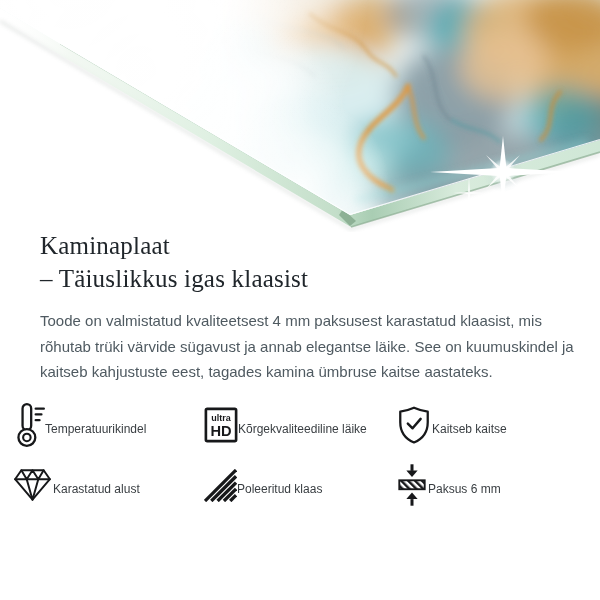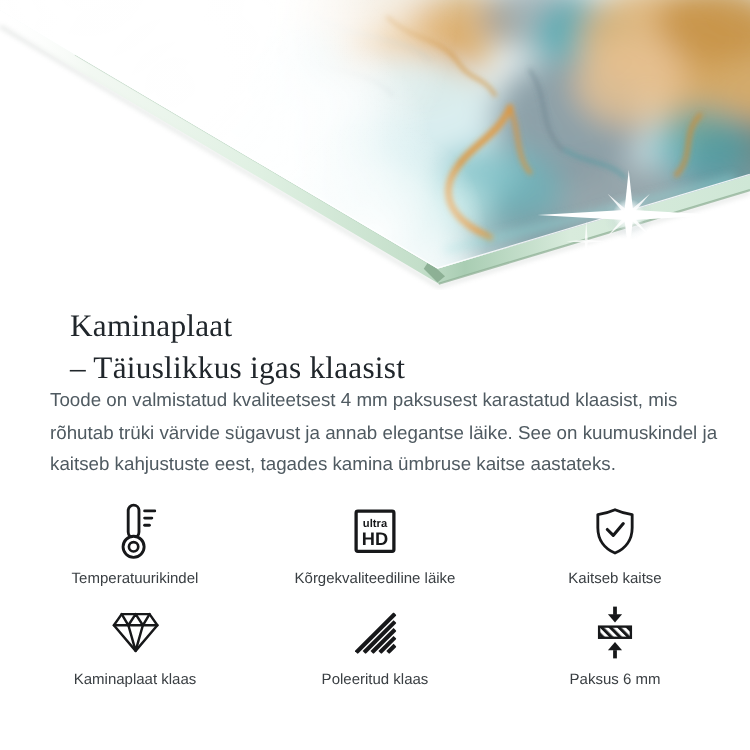--- a/index.html
+++ b/index.html
@@ -7,34 +7,34 @@
     --background:#ffffff; --heading:#20262b; --body:#4f5a61; --label:#393e42; --icon:#17181a;
   }
   html,body{margin:0;padding:0;background:#eee;}
   .stage{
     position:relative;width:600px;height:600px;margin:0 auto;overflow:hidden;
     background:var(--background);
     font-family:"Liberation Sans","DejaVu Sans",sans-serif;
   }
   .hero{position:absolute;top:0;left:0;display:block;}
   .heading{
-    position:absolute;left:40px;top:229px;margin:16px;
+    position:absolute;left:40px;top:229px;margin:0;
     font-family:"Liberation Serif","DejaVu Serif",serif;
     font-weight:400;font-size:25px;line-height:33px;color:var(--heading);
     letter-spacing:.2px;
   }
   .desc{
     position:absolute;left:40px;top:308px;width:548px;margin:0;
     font-size:15px;line-height:25.5px;color:var(--body);
   }
   .features{
     position:absolute;left:12px;right:12px;top:402px;
     display:grid;grid-template-columns:repeat(3,1fr);row-gap:14px;
   }
-  .cell{display:flex;flex-direction:column;align-items:center;}
+  .cell{display:flex;align-items:center;}
   .icon-box{height:46px;display:flex;align-items:center;justify-content:center;color:var(--icon);}
   .icon-box svg{display:block;}
   .feat-label{margin-top:8px;font-size:12px;line-height:13px;color:var(--label);text-align:center;}
 </style>
 </head>
 <body>
 
 <div class="stage">
 
   <svg class="hero" width="600" height="232" viewBox="0 0 600 232" aria-hidden="true">
@@ -213,21 +213,21 @@
 
     <div class="cell">
       <div class="icon-box">
         <svg width="41" height="36" viewBox="0 0 46 40" fill="none" stroke="currentColor" stroke-width="2.2" stroke-linecap="round" stroke-linejoin="round">
           <path d="M10.5 3.5 H35.5 L42.5 13.5 L23 36.5 L3.5 13.5 Z"></path>
           <path d="M3.5 13.5 H42.5"></path>
           <path d="M10.5 3.5 L16.5 13.5 L23 3.5 L29.5 13.5 L35.5 3.5"></path>
           <path d="M16.5 13.5 L23 36.5 L29.5 13.5"></path>
         </svg>
       </div>
-      <div class="feat-label">Kaminaplaat klaas</div>
+      <div class="feat-label">Karastatud alust</div>
     </div>
 
     <div class="cell">
       <div class="icon-box">
         <svg width="33" height="33" viewBox="0 0 34 34" stroke="currentColor" stroke-width="3.4">
           <line x1="1" y1="33" x2="33" y2="1"></line>
           <line x1="7.5" y1="33" x2="33" y2="7.5"></line>
           <line x1="14" y1="33" x2="33" y2="14"></line>
           <line x1="20.5" y1="33" x2="33" y2="20.5"></line>
           <line x1="27" y1="33" x2="33" y2="27"></line>

